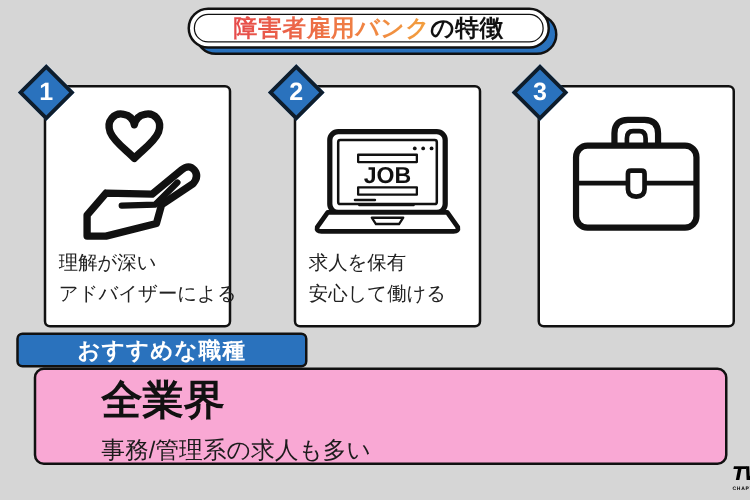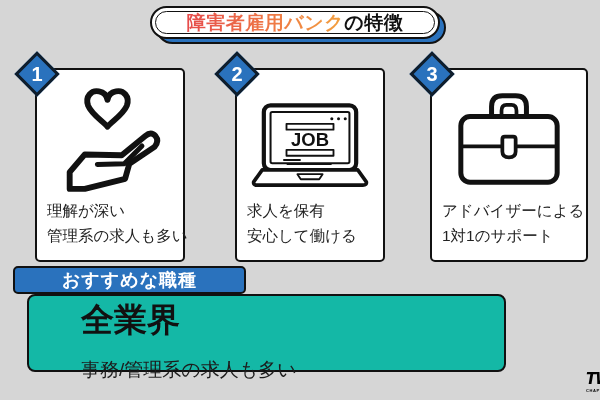--- a/index.html
+++ b/index.html
@@ -63,26 +63,26 @@
   }
 
   
   .ribbon {
     position:absolute; left:13px; top:266px; width:233px; height:28px;
     background:#2a72bd; border:2.5px solid #111; border-radius:5px; box-sizing:border-box;
     z-index:2; display:flex; align-items:center; justify-content:center;
     color:#fff; font-weight:bold; font-size:18px; letter-spacing:1px;
   }
   .bottom-box {
-    position:absolute; left:27px; top:294px; width:479px; height:78px;
-    background:#14b8a6; border:2.5px solid #111; border-radius:8px; box-sizing:border-box;
+    position:absolute; left:27px; top:294px; width:555px; height:78px;
+    background:#f9a8d4; border:2.5px solid #111; border-radius:8px; box-sizing:border-box;
     z-index:1; padding:5px 10px 0 52px;
   }
   .headline { font-size:33px; font-weight:bold; color:#111; line-height:1.15; }
-  .subtext  { font-size:19px; color:#1c1c1c; margin-top:18px; }
+  .subtext  { font-size:19px; color:#1c1c1c; margin-top:8px; }
 
   
   .logo { position:absolute; right:3px; top:372px; width:46px; color:#000; }
   .logo-mark {
     font-family:"DejaVu Sans", sans-serif;
     font-weight:800; font-style:italic; font-size:15px; line-height:1; letter-spacing:-1px;
   }
   .logo-caption { font-size:4px; letter-spacing:0.6px; margin-top:1px; font-weight:bold; }
 
   svg { display:block; }
@@ -106,21 +106,21 @@
     <div class="diamond">
       <span class="diamond-num">1</span>
     </div>
     <svg class="card-icon icon-pos-1" width="126" height="118" viewBox="0 0 150 140" fill="none" stroke="#111" stroke-width="7" stroke-linecap="round" stroke-linejoin="round">
       <path d="M72,53 C67,47 53,38 49,28 C45,17 53,9 62,11 C68,12 71,16 72,21 C73,16 76,12 82,11 C91,9 99,17 95,28 C91,38 77,47 72,53 Z"></path>
       <path d="M27,127 L27,107 L45,86 L89,87 L117,64 Q124,58 129,64 Q134,70 128,77 L98,97 L93,115 L45,127 Z" fill="#fff"></path>
       <path d="M60,98 L92,97 L113,76" stroke-width="6"></path>
     </svg>
     <div class="card-caption">
       <div>理解が深い</div>
-      <div>管理系の求人も多い</div>
+      <div>アドバイザーによる</div>
     </div>
   </div>
 
   <div class="card card-2">
     <div class="diamond">
       <span class="diamond-num">2</span>
     </div>
     <svg class="card-icon icon-pos-2" width="126" height="94" viewBox="0 0 150 112" fill="none" stroke="#111" stroke-linecap="round" stroke-linejoin="round">
       <rect x="20" y="4" width="110" height="77" rx="8" fill="#fff" stroke-width="5"></rect>
       <rect x="28" y="12" width="94" height="61" rx="2" stroke-width="2.4"></rect>
@@ -145,24 +145,20 @@
     <div class="diamond">
       <span class="diamond-num">3</span>
     </div>
     <svg class="card-icon icon-pos-3" width="108" height="98" viewBox="0 0 130 118" fill="none" stroke="#111" stroke-linecap="round" stroke-linejoin="round">
       <path d="M44,32 V20 C44,11 49,7 57,7 H73 C81,7 86,11 86,20 V32" stroke-width="6"></path>
       <path d="M56,32 V25 C56,20 58,18 62,18 H68 C72,18 74,20 74,25 V32" stroke-width="4.5"></path>
       <rect x="7" y="32" width="116" height="79" rx="11" fill="#fff" stroke-width="6"></rect>
       <line x1="9" y1="68" x2="121" y2="68" stroke-width="4.5"></line>
       <path d="M57,59 Q57,56 60,56 H70 Q73,56 73,59 L73,74 Q73,81 65,81 Q57,81 57,74 Z" fill="#fff" stroke-width="4.5"></path>
     </svg>
-    <div class="card-caption">
-      <div>アドバイザーによる</div>
-      <div>1対1のサポート</div>
-    </div>
   </div>
 
   <div class="ribbon">
     <span>おすすめな職種</span>
   </div>
   <div class="bottom-box">
     <div class="headline">全業界</div>
     <div class="subtext">事務/管理系の求人も多い</div>
   </div>
 

